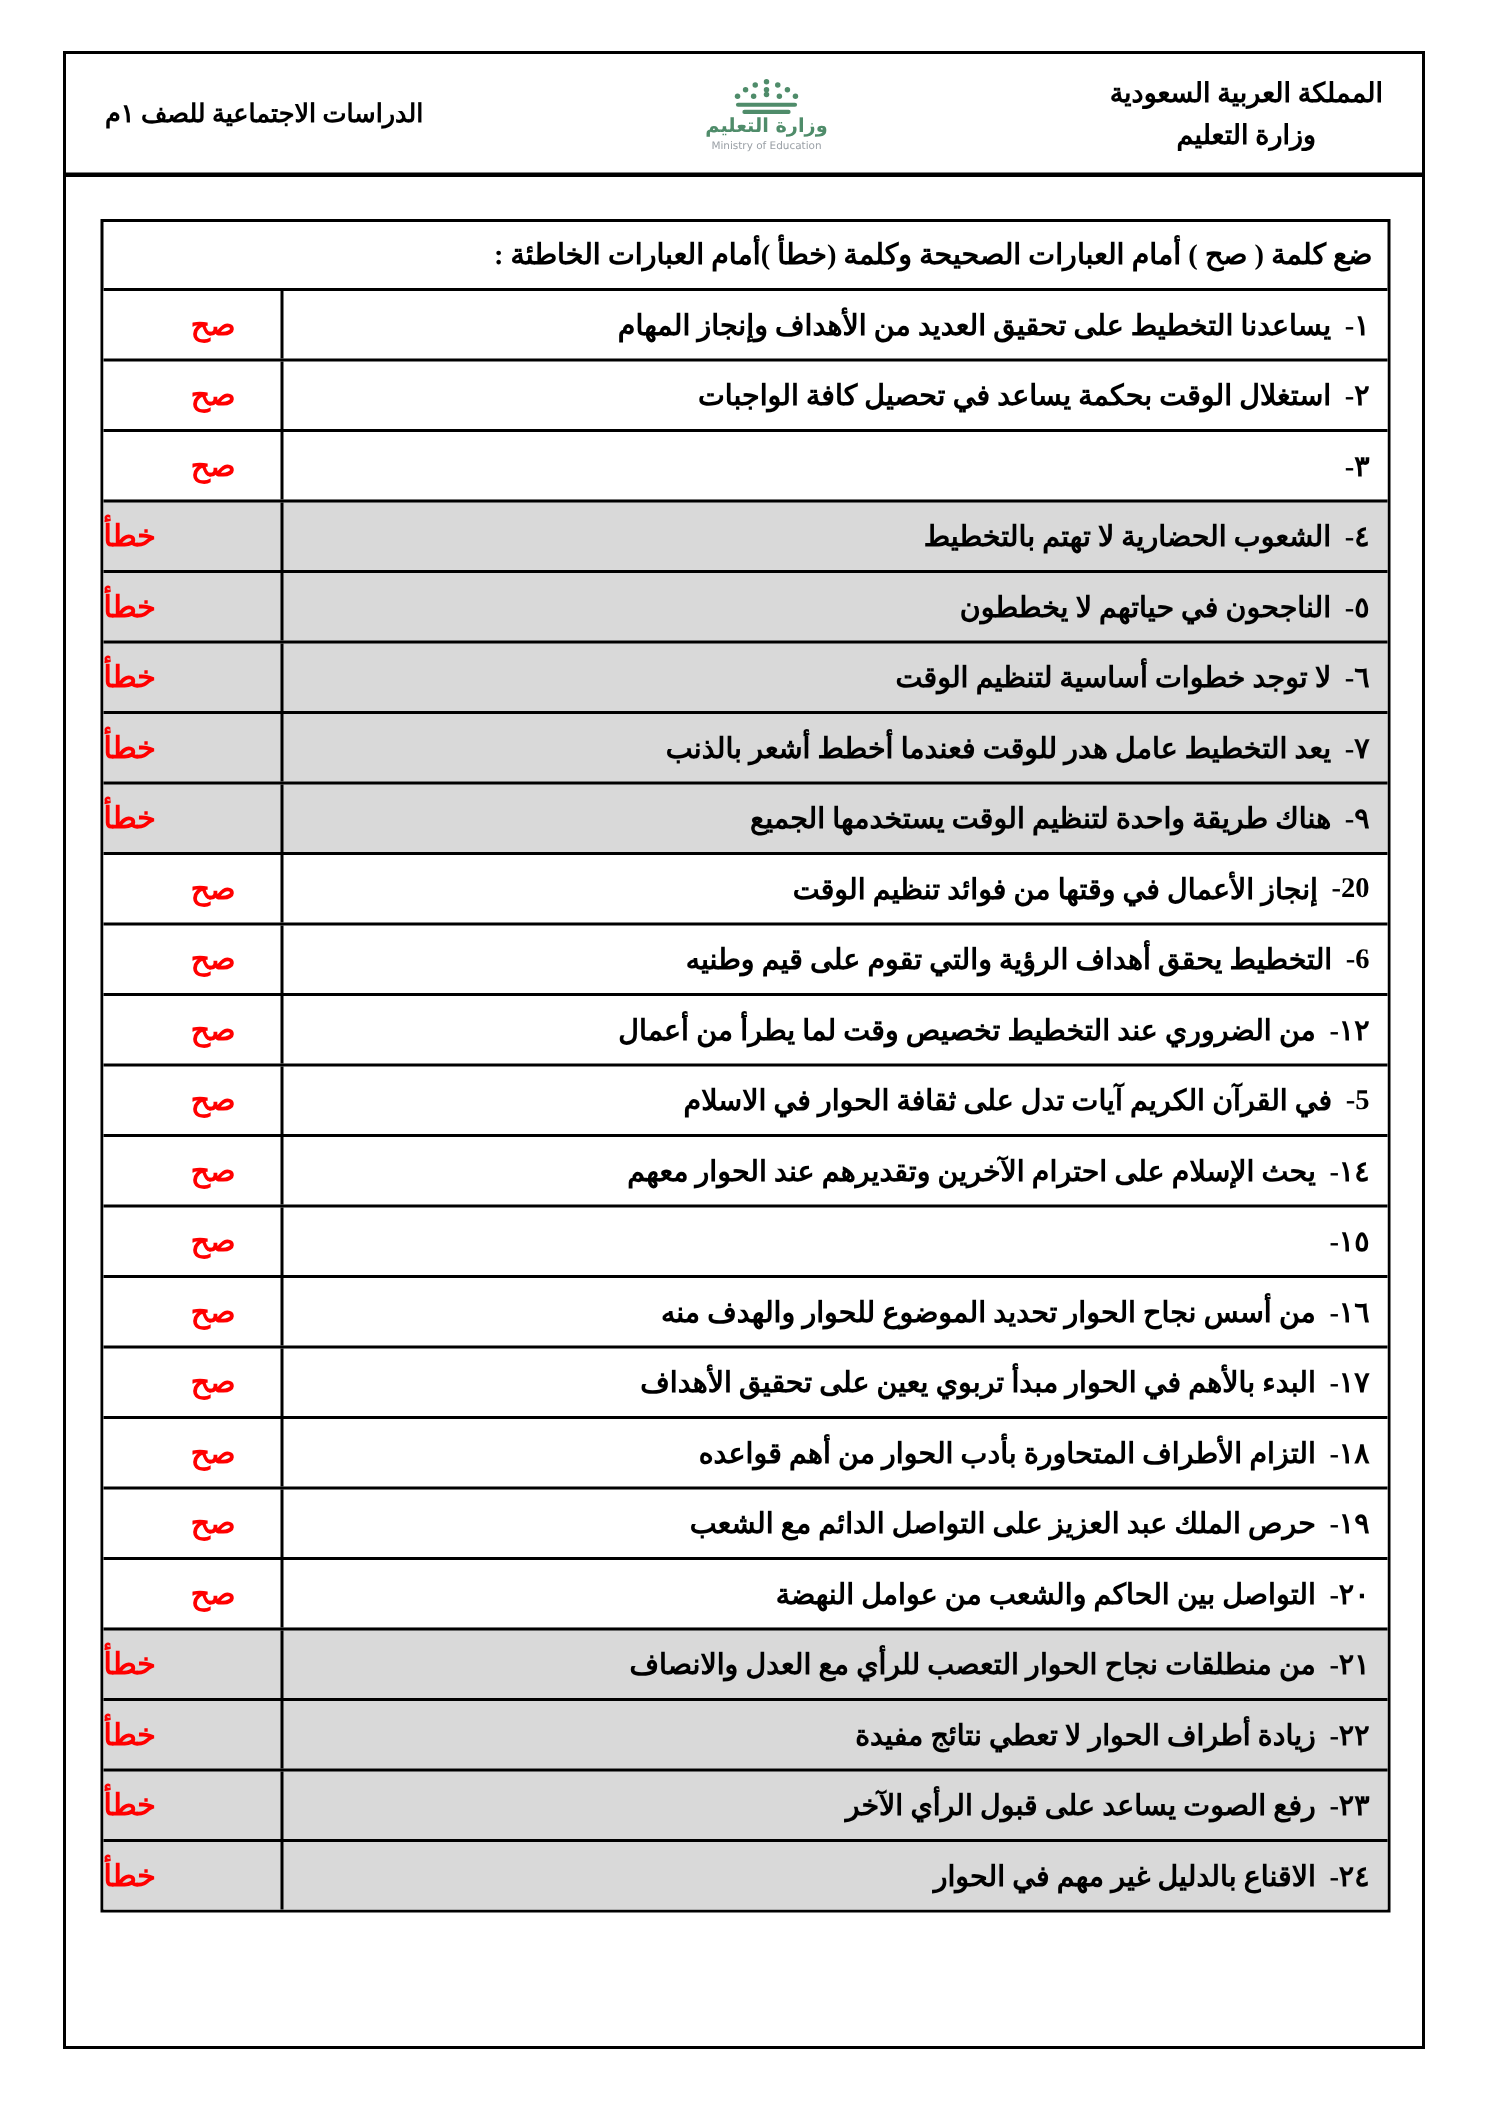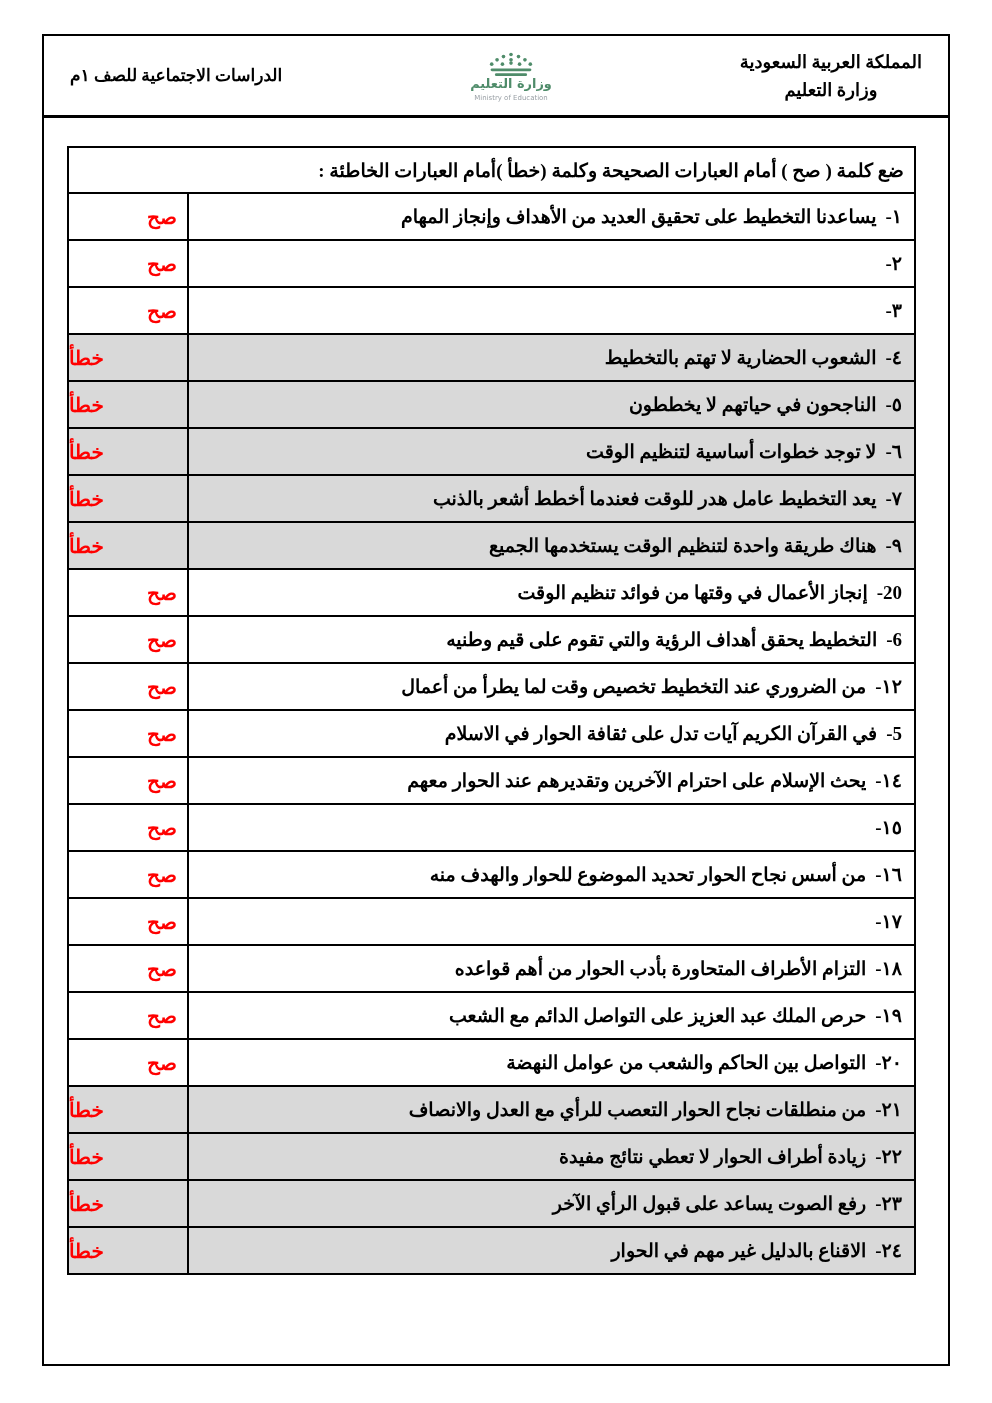--- a/index.html
+++ b/index.html
@@ -24,21 +24,21 @@
     border-bottom: 3px solid var(--border-color, #000);
   }
   .header-block {
     text-align: center; font-weight: 700; font-size: 18px; line-height: 1.55;
     color: #000000; white-space: nowrap;
   }
   .header-block.subject { font-size: 17px; }
   .logo-wrap { display: flex; align-items: center; justify-content: center; }
   
   .table-wrap {
-    margin: 28px 32px 0 23px;
+    margin: 28px 21px 0 23px;
     border: 2px solid var(--border-color, #000);
     background: #fff;
   }
   .instruction {
     height: 44px; display: flex; align-items: center;
     padding: 0 10px;
     font-weight: 700; font-size: 19px; color: #000;
   }
   .row {
     display: flex; height: 47px; align-items: stretch;
@@ -53,21 +53,21 @@
     overflow: hidden; white-space: nowrap;
   }
   .num { margin-left: 9px; flex: 0 0 auto; }
   .answer {
     width: 120px; flex: 0 0 120px;
     display: flex; align-items: center;
     border-right: 2px solid var(--border-color, #000);
     font-weight: 700; font-size: 20px;
     color: var(--answer-color, #ff0000);
   }
-  .row.correct .answer { justify-content: flex-start; padding-right: 10px; }
+  .row.correct .answer { justify-content: flex-start; padding-right: 30px; }
   .row.wrong   .answer { justify-content: flex-end;  }
 </style>
 </head>
 <body>
 
 <div class="page">
   <div class="frame">
 
     <div class="header">
       <div class="header-block ministry">
@@ -110,20 +110,21 @@
       <span class="num">١-</span>
       <span class="txt">يساعدنا التخطيط على تحقيق العديد من الأهداف وإنجاز المهام</span>
     </div>
     <div class="answer">
       <span>صح</span>
     </div>
   </div>
           <div class="row correct">
     <div class="statement">
       <span class="num">٢-</span>
+      <span class="txt">استغلال الوقت بحكمة يساعد في تحصيل كافة الواجبات</span>
     </div>
     <div class="answer">
       <span>صح</span>
     </div>
   </div>
           <div class="row correct">
     <div class="statement">
       <span class="num">٣-</span>
     </div>
     <div class="answer">
@@ -233,20 +234,21 @@
       <span class="num">١٦-</span>
       <span class="txt">من أسس نجاح الحوار تحديد الموضوع للحوار والهدف منه</span>
     </div>
     <div class="answer">
       <span>صح</span>
     </div>
   </div>
           <div class="row correct">
     <div class="statement">
       <span class="num">١٧-</span>
+      <span class="txt">البدء بالأهم في الحوار مبدأ تربوي يعين على تحقيق الأهداف</span>
     </div>
     <div class="answer">
       <span>صح</span>
     </div>
   </div>
           <div class="row correct">
     <div class="statement">
       <span class="num">١٨-</span>
       <span class="txt">التزام الأطراف المتحاورة بأدب الحوار من أهم قواعده</span>
     </div>

